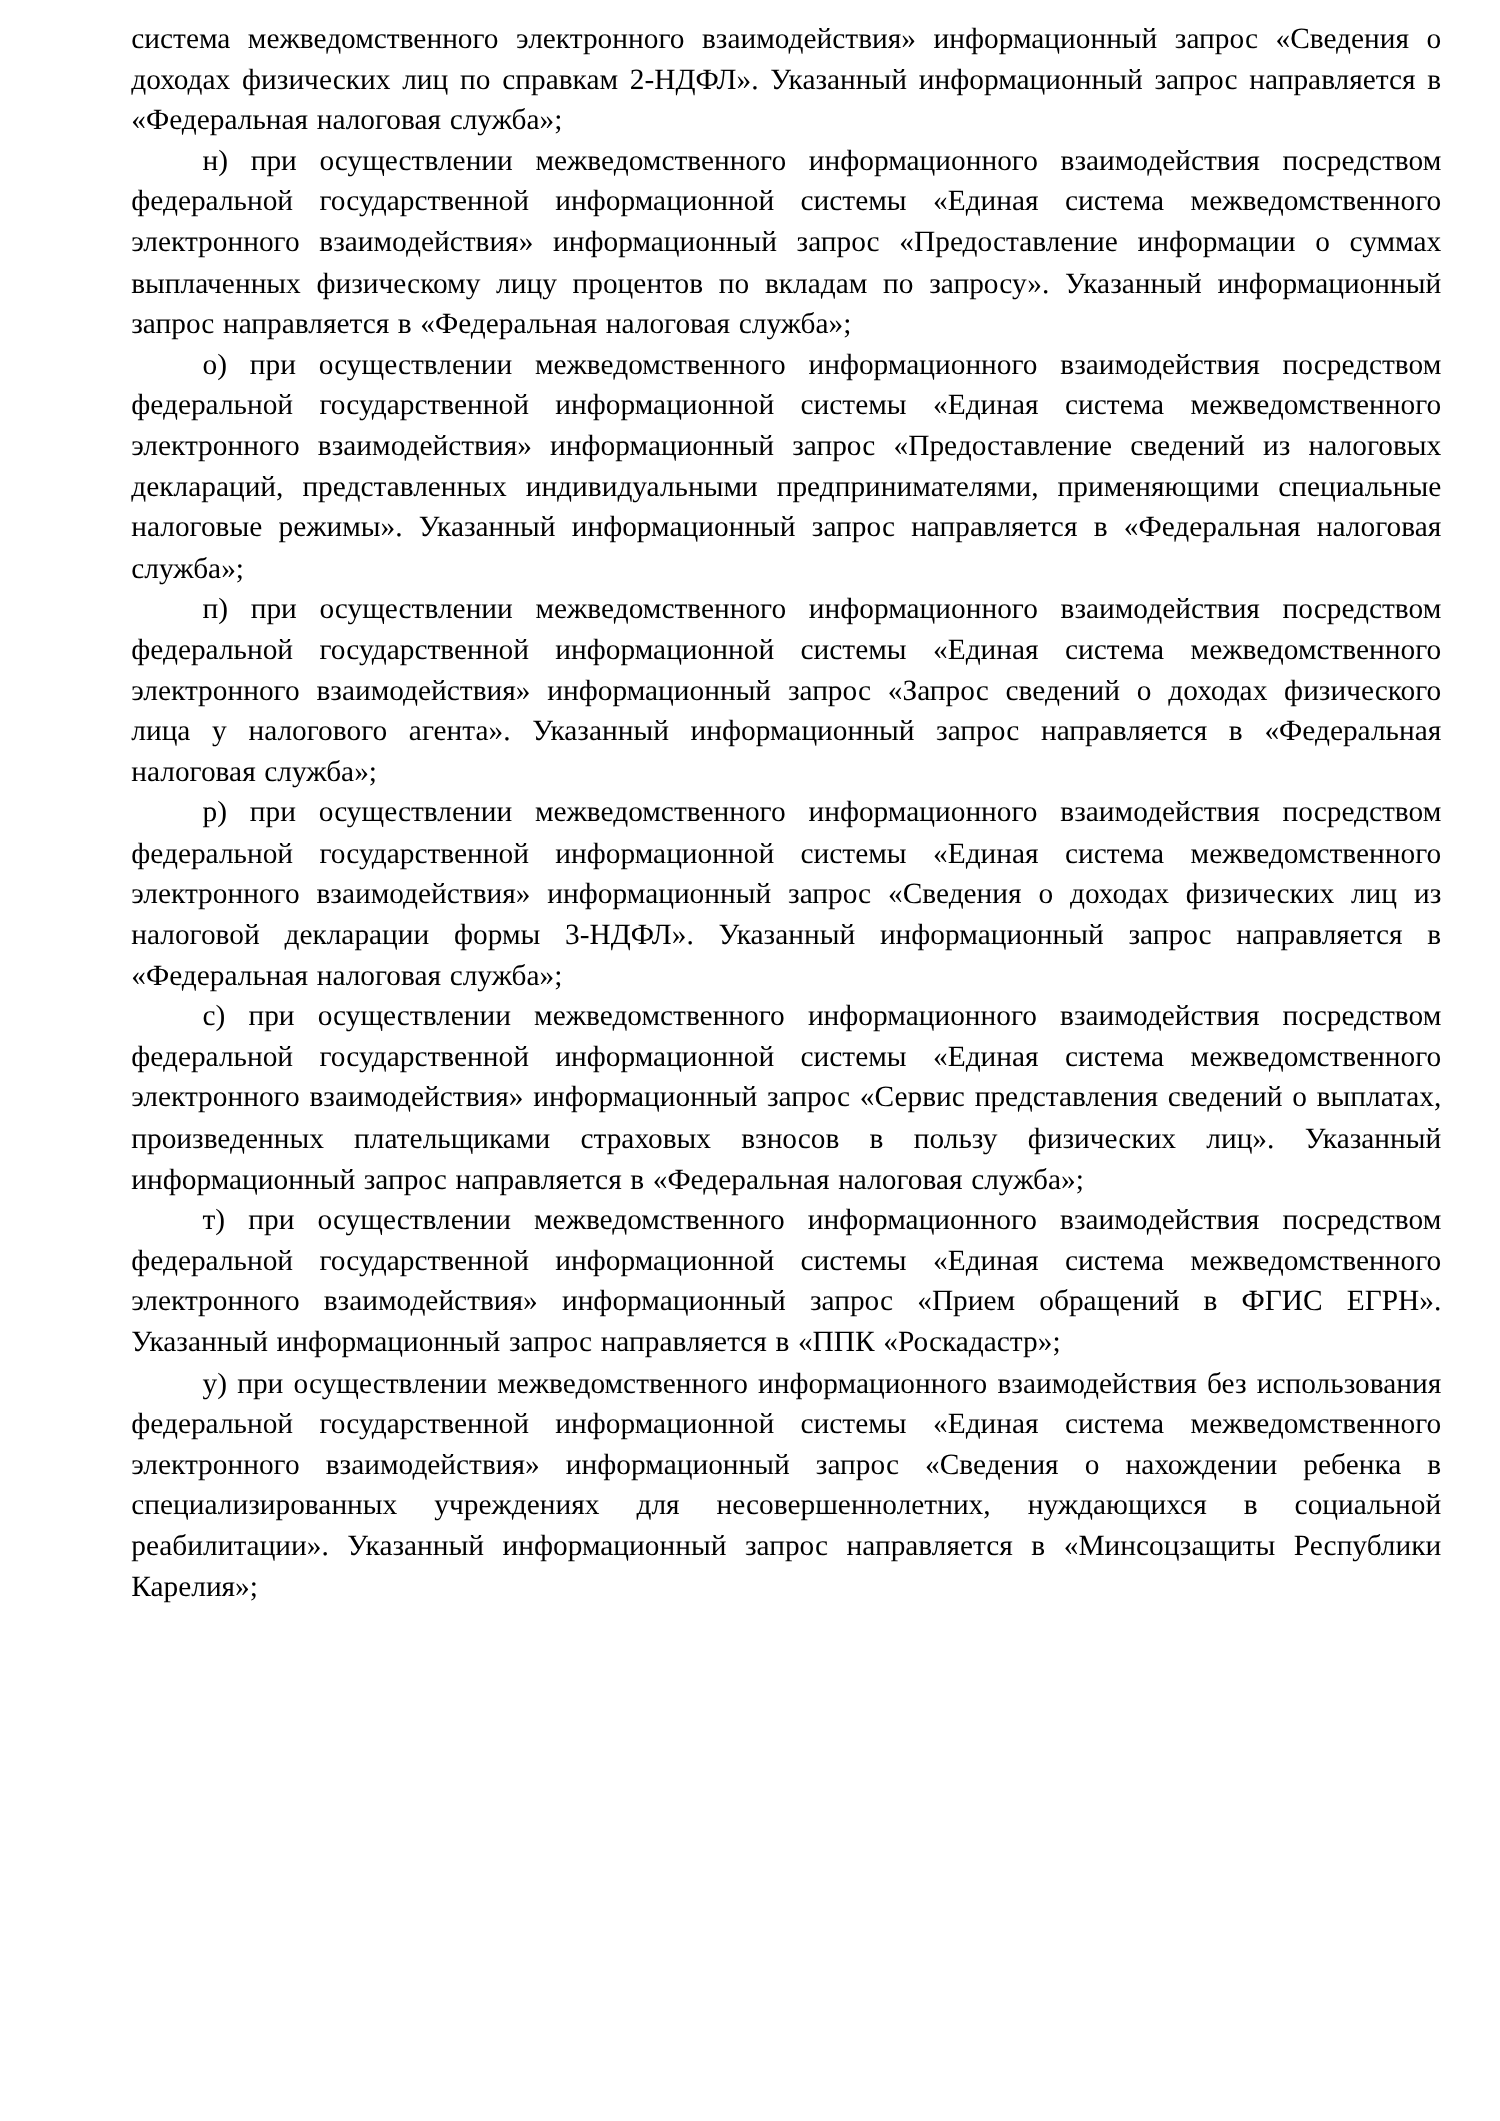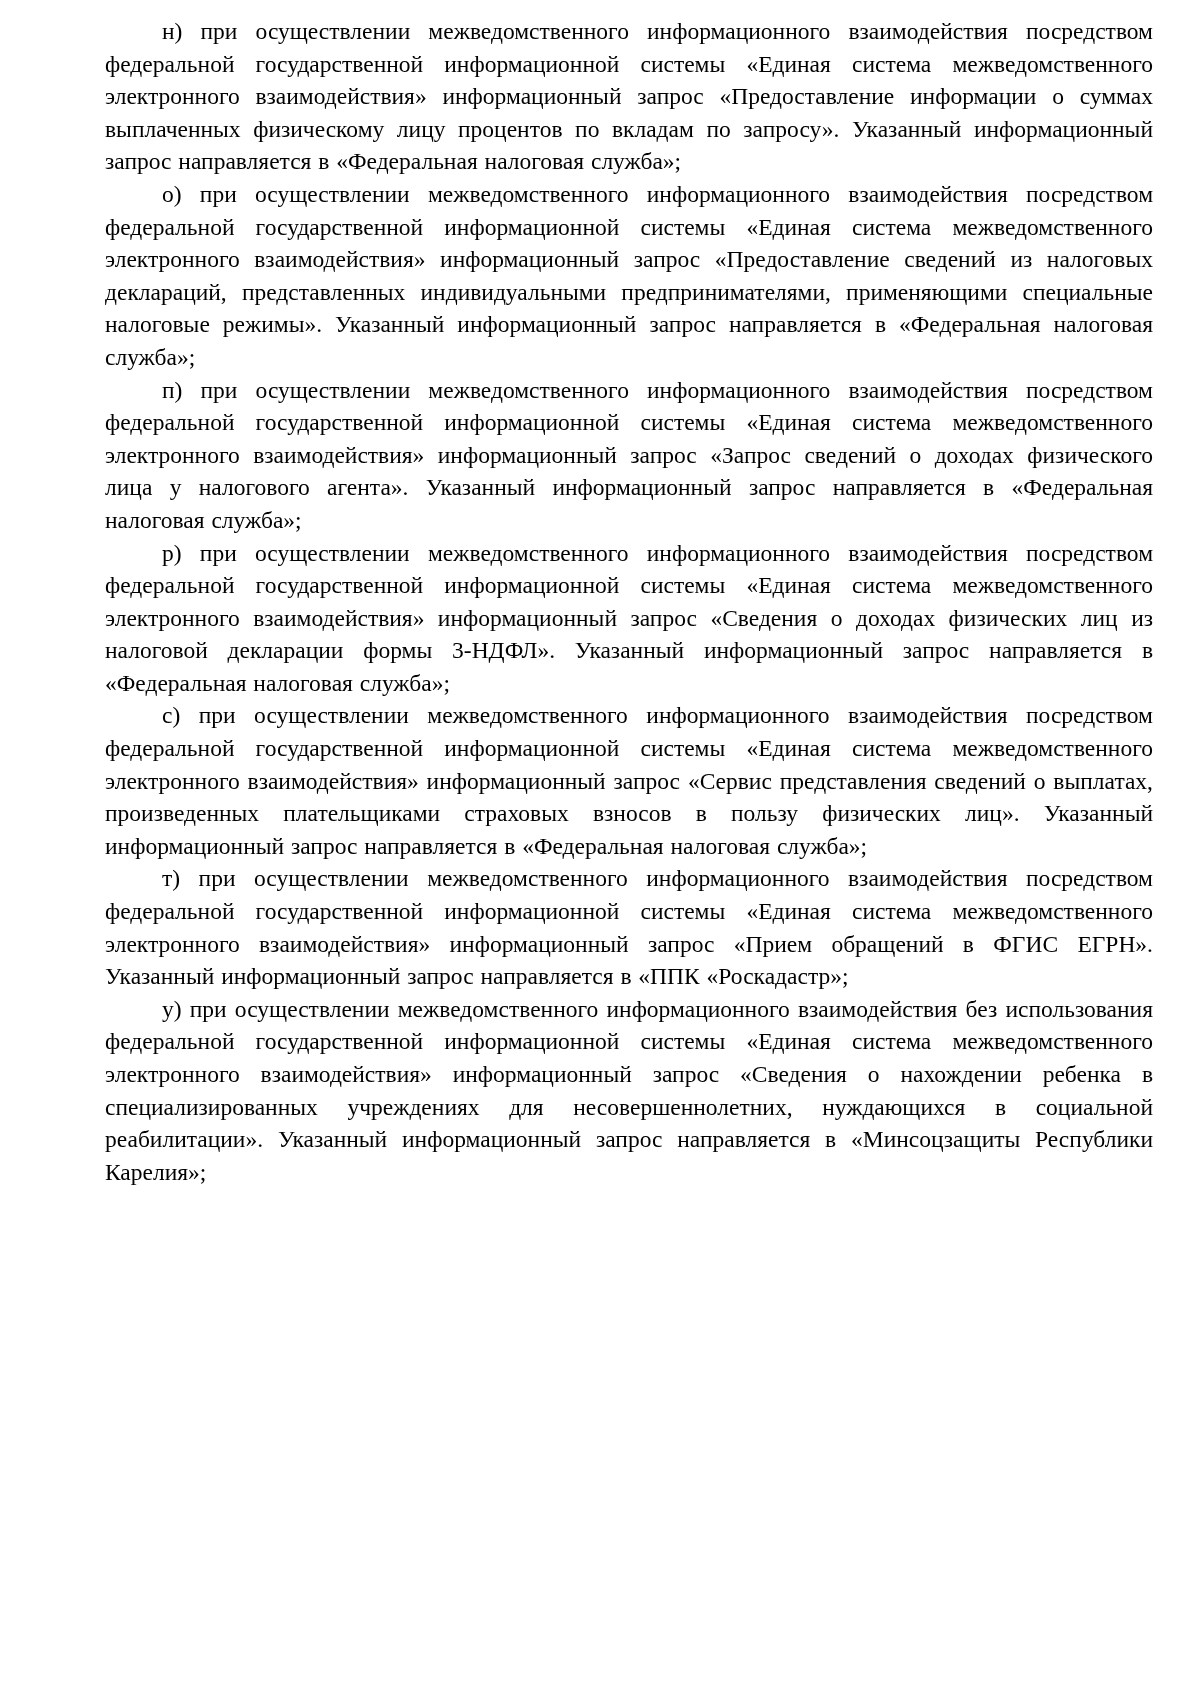--- a/index.html
+++ b/index.html
@@ -47,20 +47,21 @@
   .content p.no-indent {
     text-indent: 0;
   }
 </style>
 </head>
 <body>
 
 <div class="page">
 
   <div class="content">
+    <p class="no-indent">система межведомственного электронного взаимодействия» информационный запрос «Сведения о доходах физических лиц по справкам 2-НДФЛ». Указанный информационный запрос направляется в «Федеральная налоговая служба»;</p>
     <p>н) при осуществлении межведомственного информационного взаимодействия посредством федеральной государственной информационной системы «Единая система межведомственного электронного взаимодействия» информационный запрос «Предоставление информации о суммах выплаченных физическому лицу процентов по вкладам по запросу». Указанный информационный запрос направляется в «Федеральная налоговая служба»;</p>
     <p>о) при осуществлении межведомственного информационного взаимодействия посредством федеральной государственной информационной системы «Единая система межведомственного электронного взаимодействия» информационный запрос «Предоставление сведений из налоговых деклараций, представленных индивидуальными предпринимателями, применяющими специальные налоговые режимы». Указанный информационный запрос направляется в «Федеральная налоговая служба»;</p>
     <p>п) при осуществлении межведомственного информационного взаимодействия посредством федеральной государственной информационной системы «Единая система межведомственного электронного взаимодействия» информационный запрос «Запрос сведений о доходах физического лица у налогового агента». Указанный информационный запрос направляется в «Федеральная налоговая служба»;</p>
     <p>р) при осуществлении межведомственного информационного взаимодействия посредством федеральной государственной информационной системы «Единая система межведомственного электронного взаимодействия» информационный запрос «Сведения о доходах физических лиц из налоговой декларации формы 3-НДФЛ». Указанный информационный запрос направляется в «Федеральная налоговая служба»;</p>
     <p>с) при осуществлении межведомственного информационного взаимодействия посредством федеральной государственной информационной системы «Единая система межведомственного электронного взаимодействия» информационный запрос «Сервис представления сведений о выплатах, произведенных плательщиками страховых взносов в пользу физических лиц». Указанный информационный запрос направляется в «Федеральная налоговая служба»;</p>
     <p>т) при осуществлении межведомственного информационного взаимодействия посредством федеральной государственной информационной системы «Единая система межведомственного электронного взаимодействия» информационный запрос «Прием обращений в ФГИС ЕГРН». Указанный информационный запрос направляется в «ППК «Роскадастр»;</p>
     <p>у) при осуществлении межведомственного информационного взаимодействия без использования федеральной государственной информационной системы «Единая система межведомственного электронного взаимодействия» информационный запрос «Сведения о нахождении ребенка в специализированных учреждениях для несовершеннолетних, нуждающихся в социальной реабилитации». Указанный информационный запрос направляется в «Минсоцзащиты Республики Карелия»;</p>
   </div>
 </div>
 

